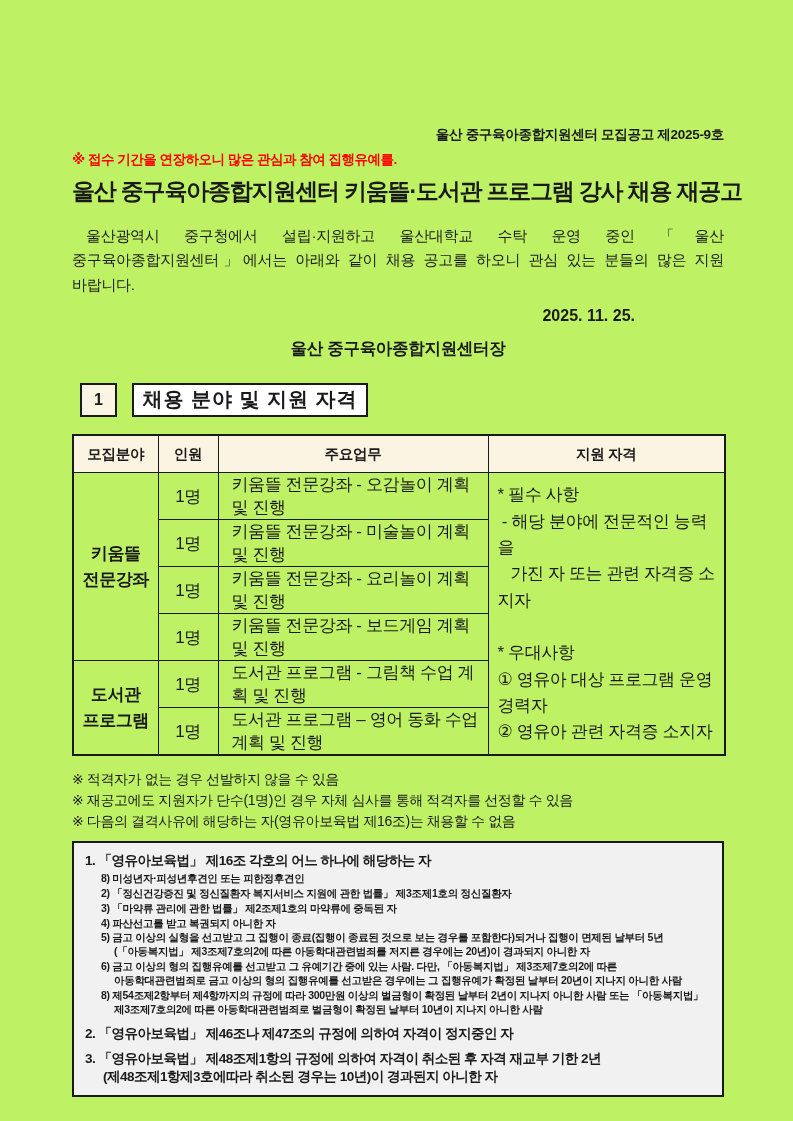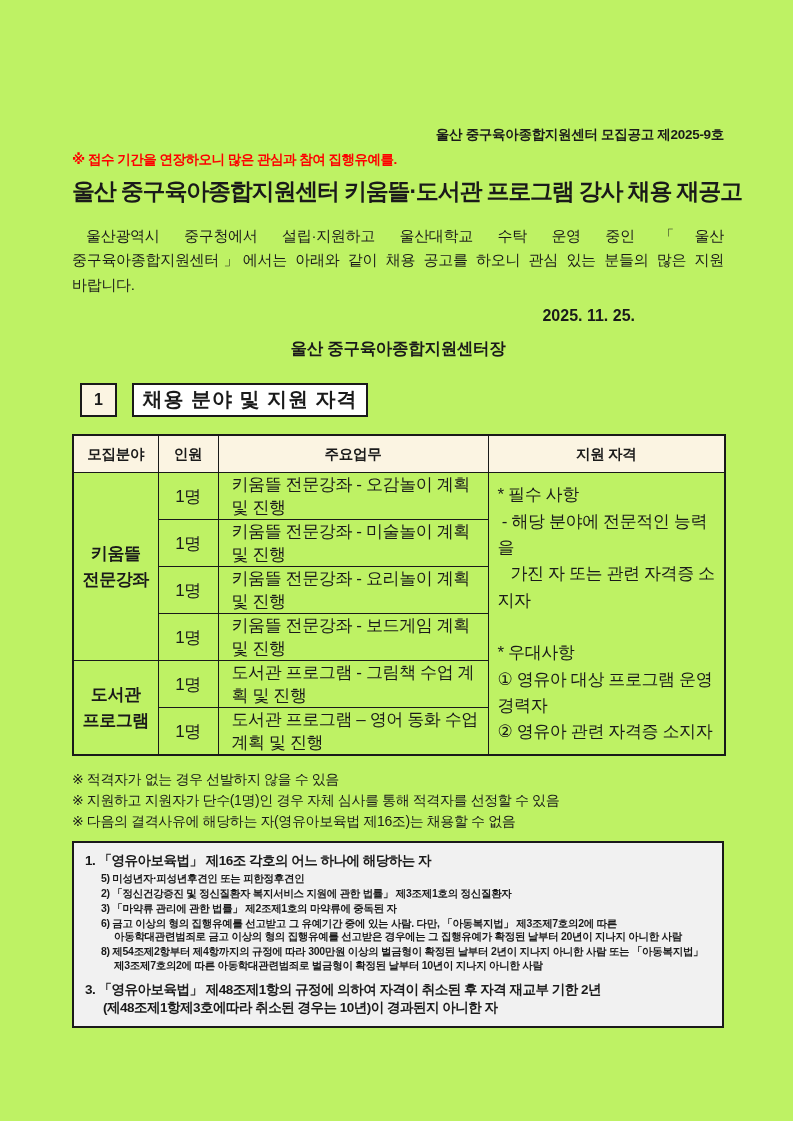--- a/index.html
+++ b/index.html
@@ -208,29 +208,32 @@
       </tr>
       <tr>
         <td class="cnt">1명</td>
         <td class="duty">도서관 프로그램 – 영어 동화 수업 계획 및 진행</td>
       </tr>
     </tbody>
   </table>
 
   <div class="notes">
     <div class="note-line">※ 적격자가 없는 경우 선발하지 않을 수 있음</div>
-    <div class="note-line">※ 지원하고 지원자가 단수(1명)인 경우 자체 심사를 통해 적격자를 선정할 수 있음</div>
+    <div class="note-line">※ 재공고에도 지원자가 단수(1명)인 경우 자체 심사를 통해 적격자를 선정할 수 있음</div>
     <div class="note-line">※ 다음의 결격사유에 해당하는 자(영유아보육법 제16조)는 채용할 수 없음</div>
   </div>
 
   <div class="legal-box">
     <div class="legal-item">1. 「영유아보육법」 제16조 각호의 어느 하나에 해당하는 자</div>
     <div class="legal-subs">
-      <div class="legal-sub">5) 미성년자·피성년후견인 또는 피한정후견인</div>
+      <div class="legal-sub">8) 미성년자·피성년후견인 또는 피한정후견인</div>
       <div class="legal-sub">2) 「정신건강증진 및 정신질환자 복지서비스 지원에 관한 법률」 제3조제1호의 정신질환자</div>
       <div class="legal-sub">3) 「마약류 관리에 관한 법률」 제2조제1호의 마약류에 중독된 자</div>
+      <div class="legal-sub">4) 파산선고를 받고 복권되지 아니한 자</div>
+      <div class="legal-sub">5) 금고 이상의 실형을 선고받고 그 집행이 종료(집행이 종료된 것으로 보는 경우를 포함한다)되거나 집행이 면제된 날부터 5년(「아동복지법」 제3조제7호의2에 따른 아동학대관련범죄를 저지른 경우에는 20년)이 경과되지 아니한 자</div>
       <div class="legal-sub">6) 금고 이상의 형의 집행유예를 선고받고 그 유예기간 중에 있는 사람. 다만, 「아동복지법」 제3조제7호의2에 따른 아동학대관련범죄로 금고 이상의 형의 집행유예를 선고받은 경우에는 그 집행유예가 확정된 날부터 20년이 지나지 아니한 사람</div>
       <div class="legal-sub">8) 제54조제2항부터 제4항까지의 규정에 따라 300만원 이상의 벌금형이 확정된 날부터 2년이 지나지 아니한 사람 또는 「아동복지법」 제3조제7호의2에 따른 아동학대관련범죄로 벌금형이 확정된 날부터 10년이 지나지 아니한 사람</div>
     </div>
+    <div class="legal-item">2. 「영유아보육법」 제46조나 제47조의 규정에 의하여 자격이 정지중인 자</div>
     <div class="legal-item">3. 「영유아보육법」 제48조제1항의 규정에 의하여 자격이 취소된 후 자격 재교부 기한 2년(제48조제1항제3호에따라 취소된 경우는 10년)이 경과된지 아니한 자</div>
   </div>
 
 </div>
 
 </body></html>

